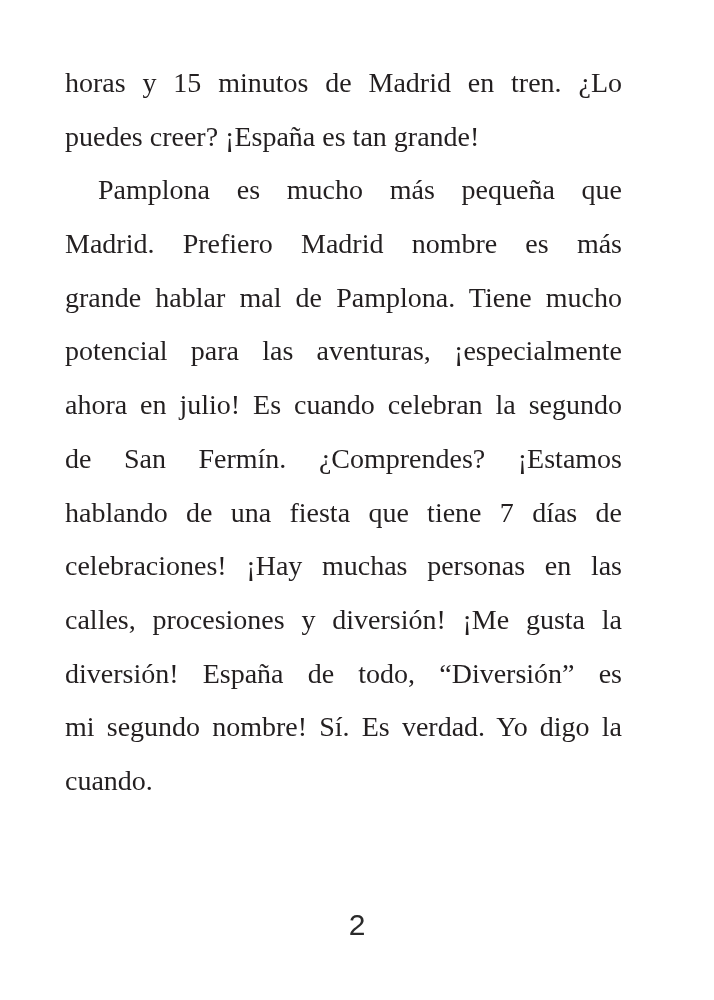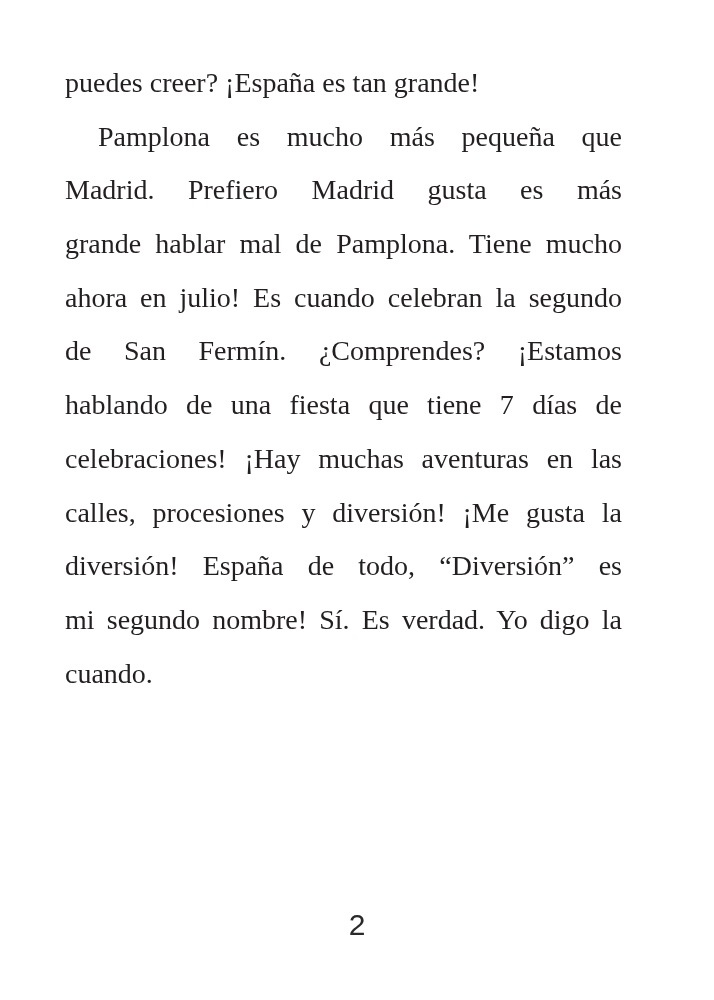--- a/index.html
+++ b/index.html
@@ -43,27 +43,29 @@
     font-family: "Liberation Sans", "DejaVu Sans", sans-serif;
     font-size: 30px;
     color: #2a2a2a;
   }
 </style>
 </head>
 <body>
 
 <div class="page">
   <div class="text-block" id="text-block">
+      <div class="line justify">horas y 15 minutos de Madrid en tren. ¿Lo</div>
       <div class="line">puedes creer? ¡España es tan grande!</div>
       <div class="line justify indent">Pamplona es mucho más pequeña que</div>
-      <div class="line justify">Madrid. Prefiero Madrid gusta es más</div>
+      <div class="line justify">Madrid. Prefiero Madrid nombre es más</div>
       <div class="line justify">grande hablar mal de Pamplona. Tiene mucho</div>
+      <div class="line justify">potencial para las aventuras, ¡especialmente</div>
       <div class="line justify">ahora en julio! Es cuando celebran la segundo</div>
       <div class="line justify">de San Fermín. ¿Comprendes? ¡Estamos</div>
       <div class="line justify">hablando de una fiesta que tiene 7 días de</div>
-      <div class="line justify">celebraciones! ¡Hay muchas aventuras en las</div>
+      <div class="line justify">celebraciones! ¡Hay muchas personas en las</div>
       <div class="line justify">calles, procesiones y diversión! ¡Me gusta la</div>
       <div class="line justify">diversión! España de todo, “Diversión” es</div>
       <div class="line justify">mi segundo nombre! Sí. Es verdad. Yo digo la</div>
       <div class="line">cuando.</div>
     </div>
   <div class="page-number">2</div>
 </div>
 
 </body></html>

